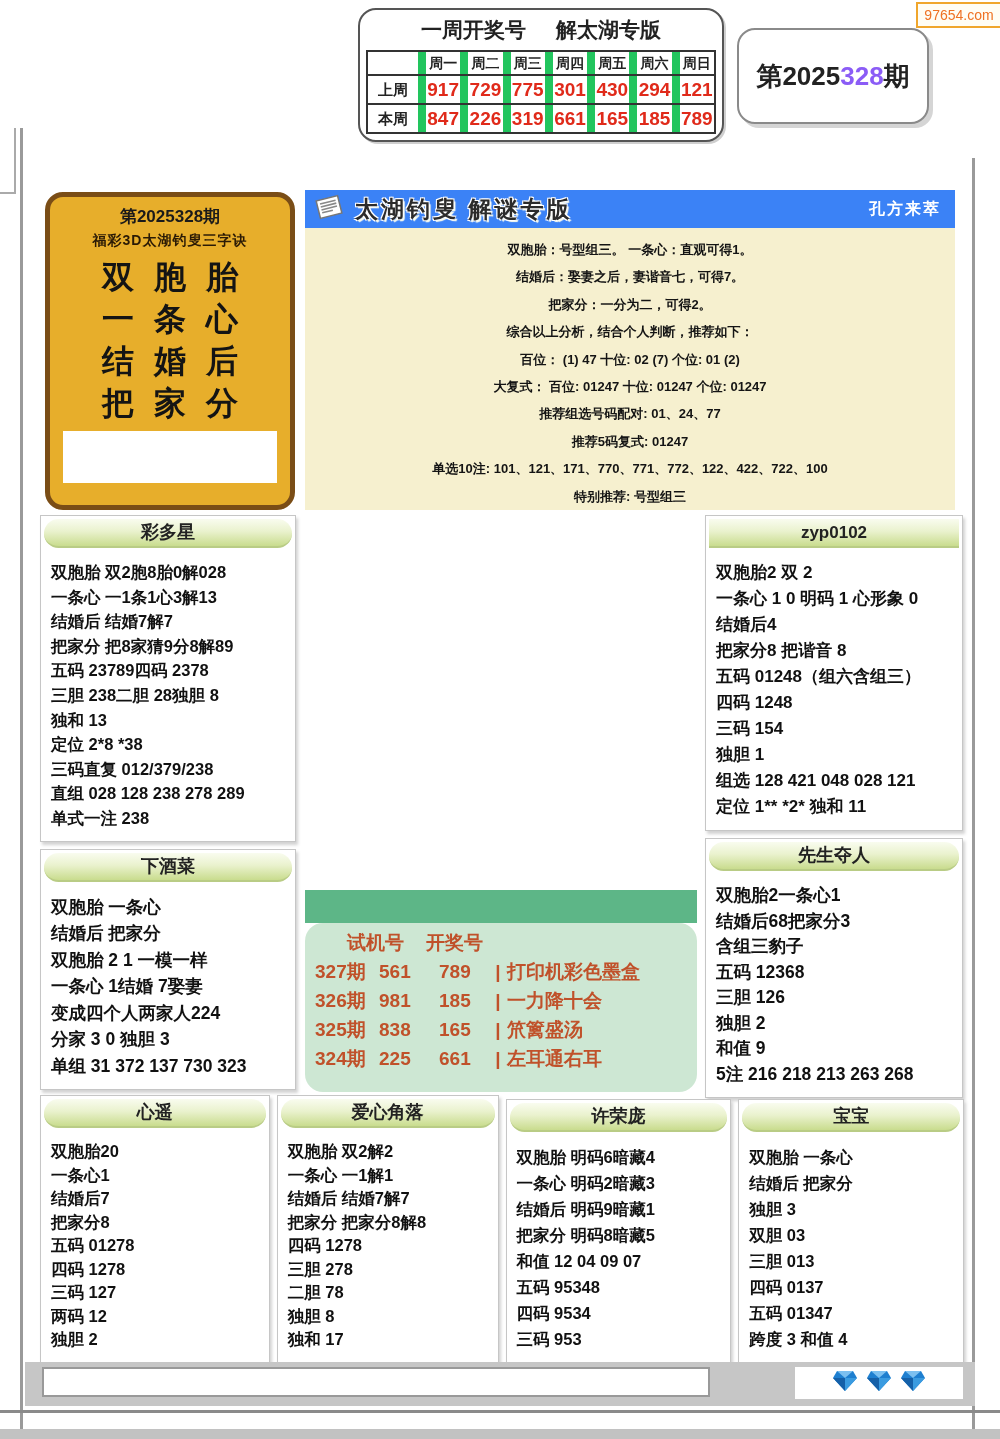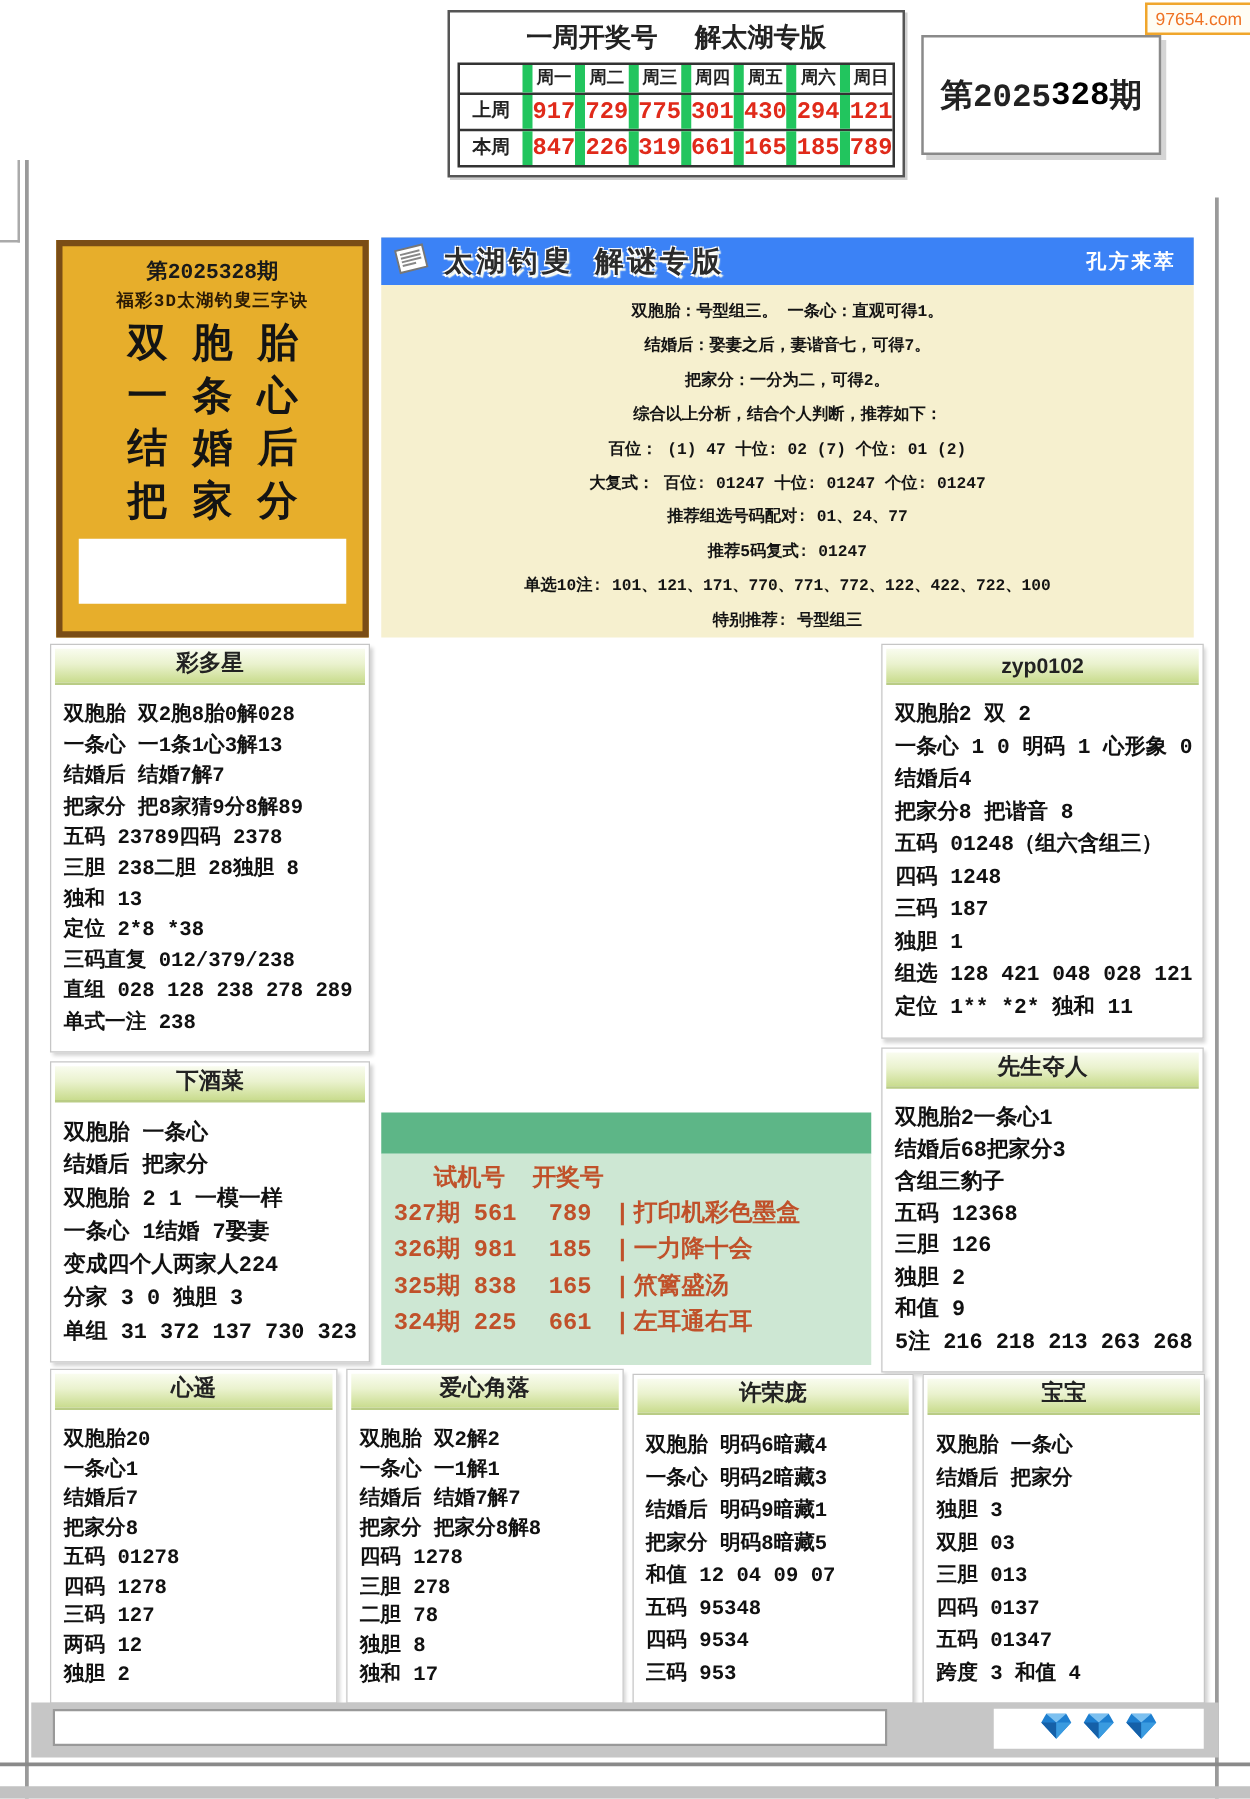--- a/index.html
+++ b/index.html
@@ -1,18 +1,18 @@
 <!DOCTYPE html>
 <html><head>
 <meta charset="utf-8">
 <style>
   html,body{margin:0;padding:0;}
   body{width:1000px;height:1439px;position:relative;background:#fff;overflow:hidden;
        font-family:"Liberation Sans",sans-serif;}
-  .serif{font-family:Liberation Mono, monospace;}
+  .serif{font-family:Liberation Sans, sans-serif;border-radius:18px;}
   .abs{position:absolute;}
 
   
   #badge{left:916px;top:2px;width:82px;height:22px;border:2px solid #f0a62c;background:#fffdf4;
          color:#ef7223;font-size:14px;display:flex;align-items:center;justify-content:center;}
 
   
   #week-box{left:358px;top:8px;width:362px;background:#fff;border:2px solid #555;box-shadow:2px 2px 0 #cfcfcf;}
   .wk-title{display:flex;justify-content:center;gap:30px;font-weight:bold;font-size:21px;padding:6px 0 4px;color:#222;}
   .wk-grid{margin:2px 6px 6px;border:2px solid #333;}
@@ -22,21 +22,21 @@
   .wk-row > span:first-child{border-left:none;}
   .wk-hrow span{font-weight:bold;font-size:14px;line-height:22px;color:#222;}
   .wk-drow span{line-height:27px;}
   .wk-label{font-weight:bold;font-size:15px;color:#222;}
   .wk-num{color:#e02a1a;font-weight:bold;font-size:19px;}
 
   
   #issue-box{left:737px;top:28px;width:188px;height:92px;border:2px solid #8a8a8a;background:#fff;
              box-shadow:4px 4px 0 #d5d5d5;display:flex;align-items:center;justify-content:center;
              font-weight:bold;font-size:26px;color:#222;}
-  #issue-box .red{color:#000000;}
+  #issue-box .red{color:#8b5cf6;}
 
   
   .gray-line{background:#9a9a9a;}
   #notch{left:0;top:128px;width:14px;height:64px;background:#fff;border-right:2px solid #aaa;border-bottom:2px solid #aaa;}
 
   
   #gold-box{left:45px;top:192px;width:250px;height:318px;box-sizing:border-box;
             background:#e7ae2b;border:5px solid #7a4d16;}
   .gb-issue{margin-top:8px;text-align:center;font-weight:bold;font-size:17px;color:#1a1a1a;}
   .gb-sub{margin-top:4px;text-align:center;font-weight:bold;font-size:14px;letter-spacing:1px;color:#2a1a05;}
@@ -231,21 +231,21 @@
   <div class="panel" id="p-zyp">
     <div class="panel-h plain">zyp0102</div>
     <div class="panel-b serif">
 
     <div class="pline">双胞胎2 双 2</div>
         <div class="pline">一条心 1 0 明码 1 心形象 0</div>
         <div class="pline">结婚后4</div>
         <div class="pline">把家分8 把谐音 8</div>
         <div class="pline">五码 01248（组六含组三）</div>
         <div class="pline">四码 1248</div>
-        <div class="pline">三码 187</div>
+        <div class="pline">三码 154</div>
         <div class="pline">独胆 1</div>
         <div class="pline">组选 128 421 048 028 121</div>
         <div class="pline">定位 1** *2* 独和 11</div>
       </div>
   </div>
   <div class="panel" id="p-xsr">
     <div class="panel-h serif">先生夺人</div>
     <div class="panel-b serif">
 
     <div class="pline">双胞胎2一条心1</div>

